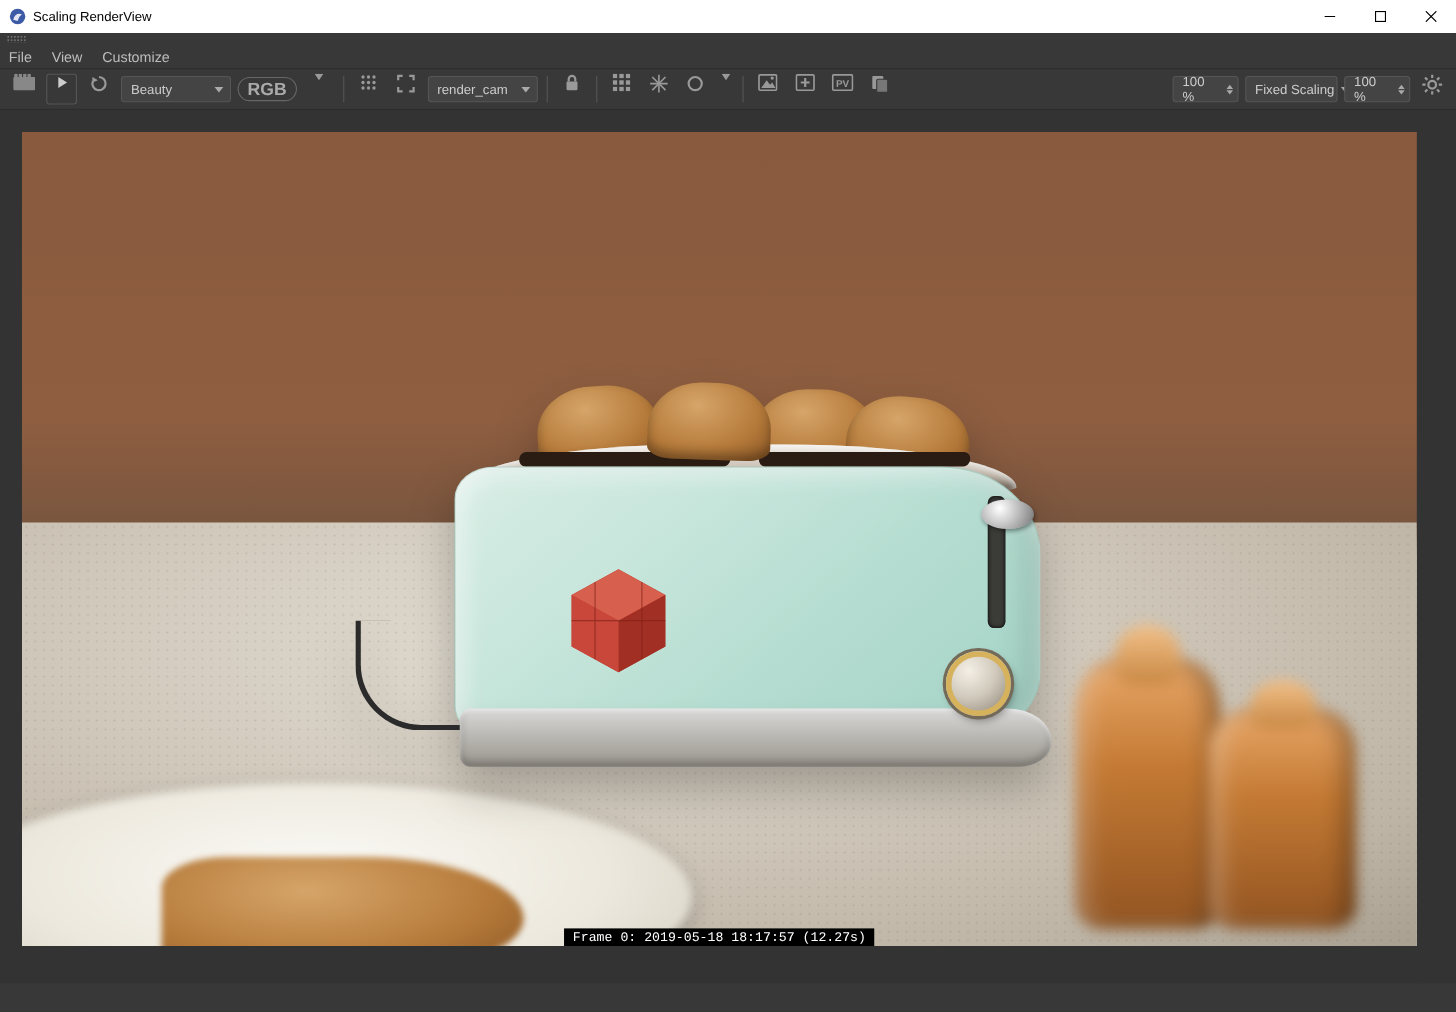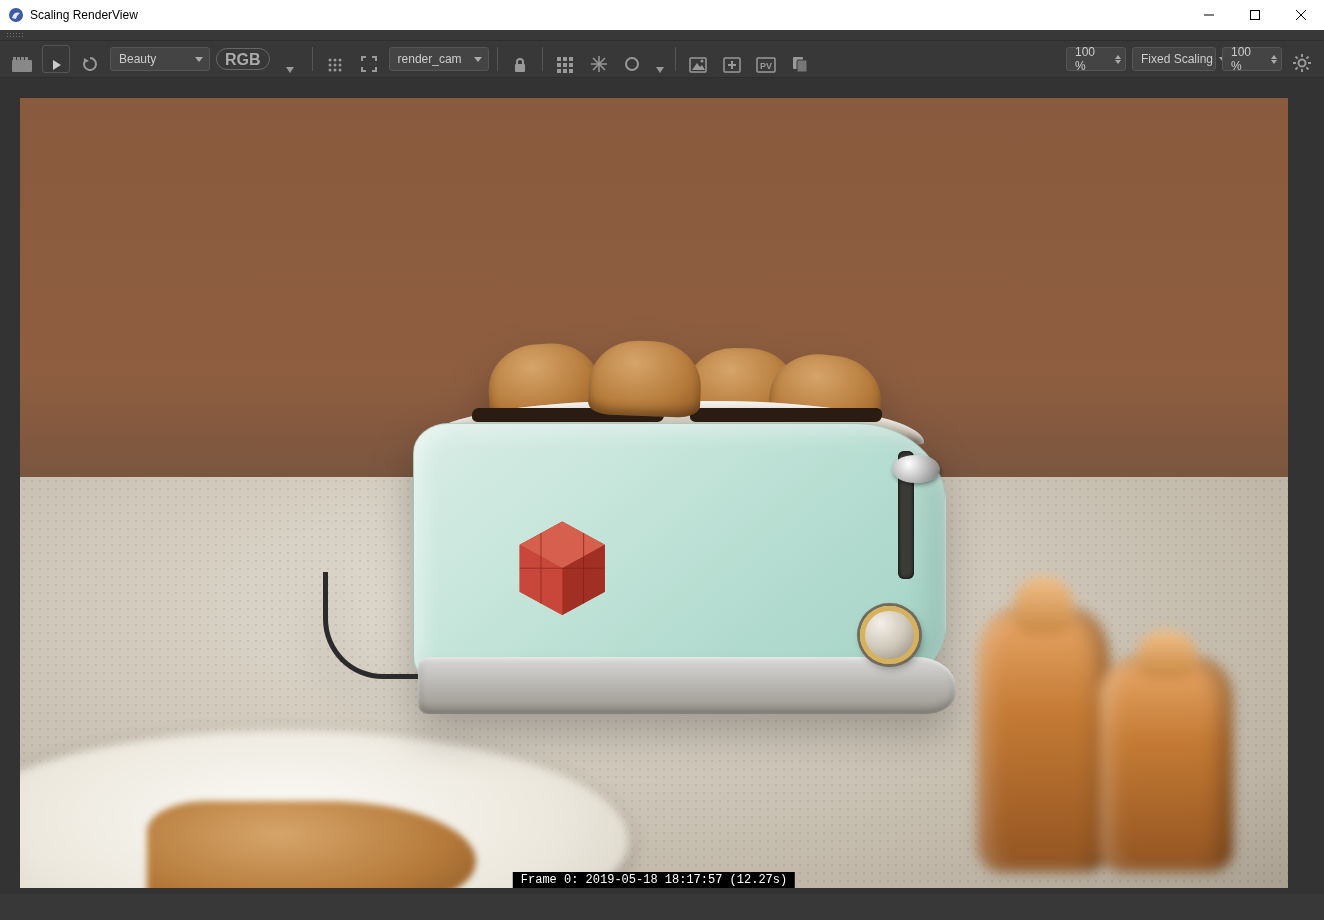--- a/index.html
+++ b/index.html
@@ -69,21 +69,21 @@
   border-top: 1px solid #2d2d2d;
   border-bottom: 1px solid #2d2d2d;
   display: flex;
   align-items: center;
   padding: 0 8px;
   gap: 6px;
 }
 .toolbar .sp { flex: 1; }
 .tool-btn {
   width: 28px; height: 28px;
-  display: flex; align-items: flex-end; justify-content: center;
+  display: flex; align-items: flex-start; justify-content: center;
   color: #ffffff;
   border-radius: 3px;
 }
 .tool-btn.boxed { border:1px solid #555; }
 .dropdown {
   height: 24px;
   background: #444;
   border: 1px solid #555;
   border-radius: 3px;
   display: flex;
@@ -122,21 +122,21 @@
   height:22px; border-radius:11px; border:1px solid #666;
   padding:0 8px; display:flex; align-items:flex-end; justify-content:center;
   color:#aaa; font-size:16px; font-weight:600;
 }
 
 .viewport-area {
   flex: 1;
   background: #333333;
   padding: 20px 36px 6px 20px;
   display: flex;
-  flex-direction:row;
+  flex-direction:column;
 }
 .render-view {
   flex:1;
   position: relative;
   overflow:hidden;
   background: linear-gradient(180deg, #8a5a3e 0%, #8f5e40 35%, #7a563f 48%, #cfc8ba 52%, #dcd5c8 100%);
 }
 .counter {
   height: 28px;
   background: #333333;
@@ -292,20 +292,25 @@
         </svg>
     </div>
   </div>
 </div>
 
 <div class="app">
   <div class="gripper">
       <div class="gripper-dots"></div>
     </div>
 
+  <div class="menubar">
+    <span>File</span>
+    <span>View</span>
+    <span>Customize</span>
+  </div>
 
   <div class="toolbar">
     <div class="tool-btn">
       <svg width="20" height="16" viewBox="0 0 20 16">
           <rect x="0" y="3" width="20" height="12" rx="1" fill="#888"></rect>
           <rect x="1" y="0" width="3" height="3" fill="#888"></rect>
           <rect x="5" y="0" width="3" height="3" fill="#888"></rect>
           <rect x="9" y="0" width="3" height="3" fill="#888"></rect>
           <rect x="13" y="0" width="3" height="3" fill="#888"></rect>
         </svg>

